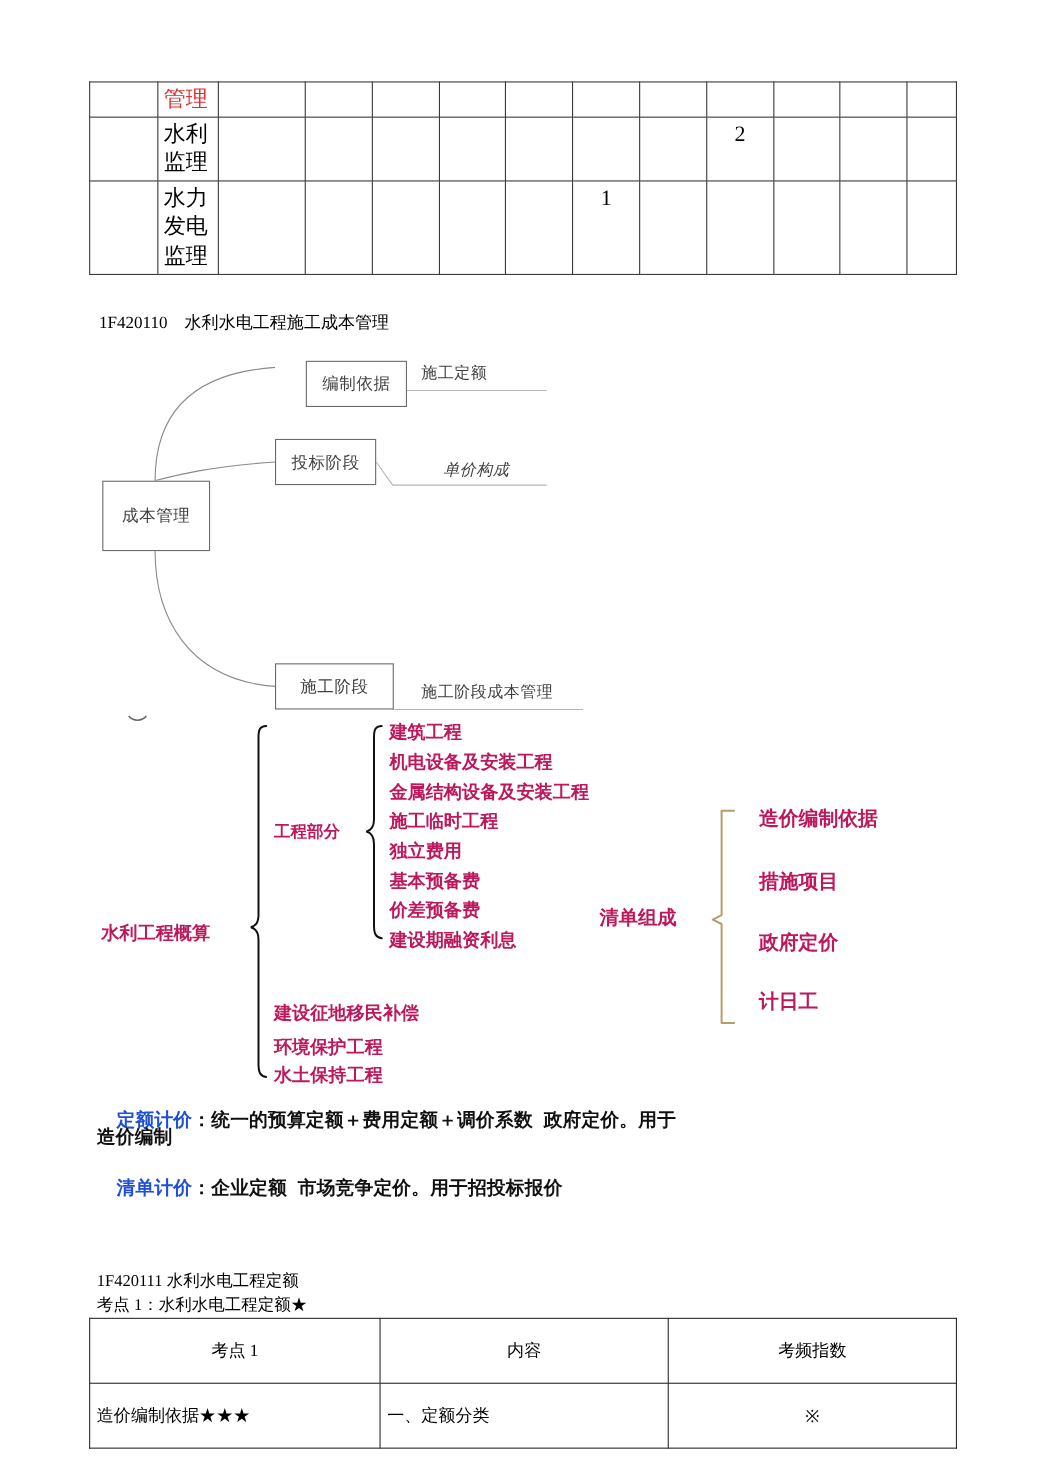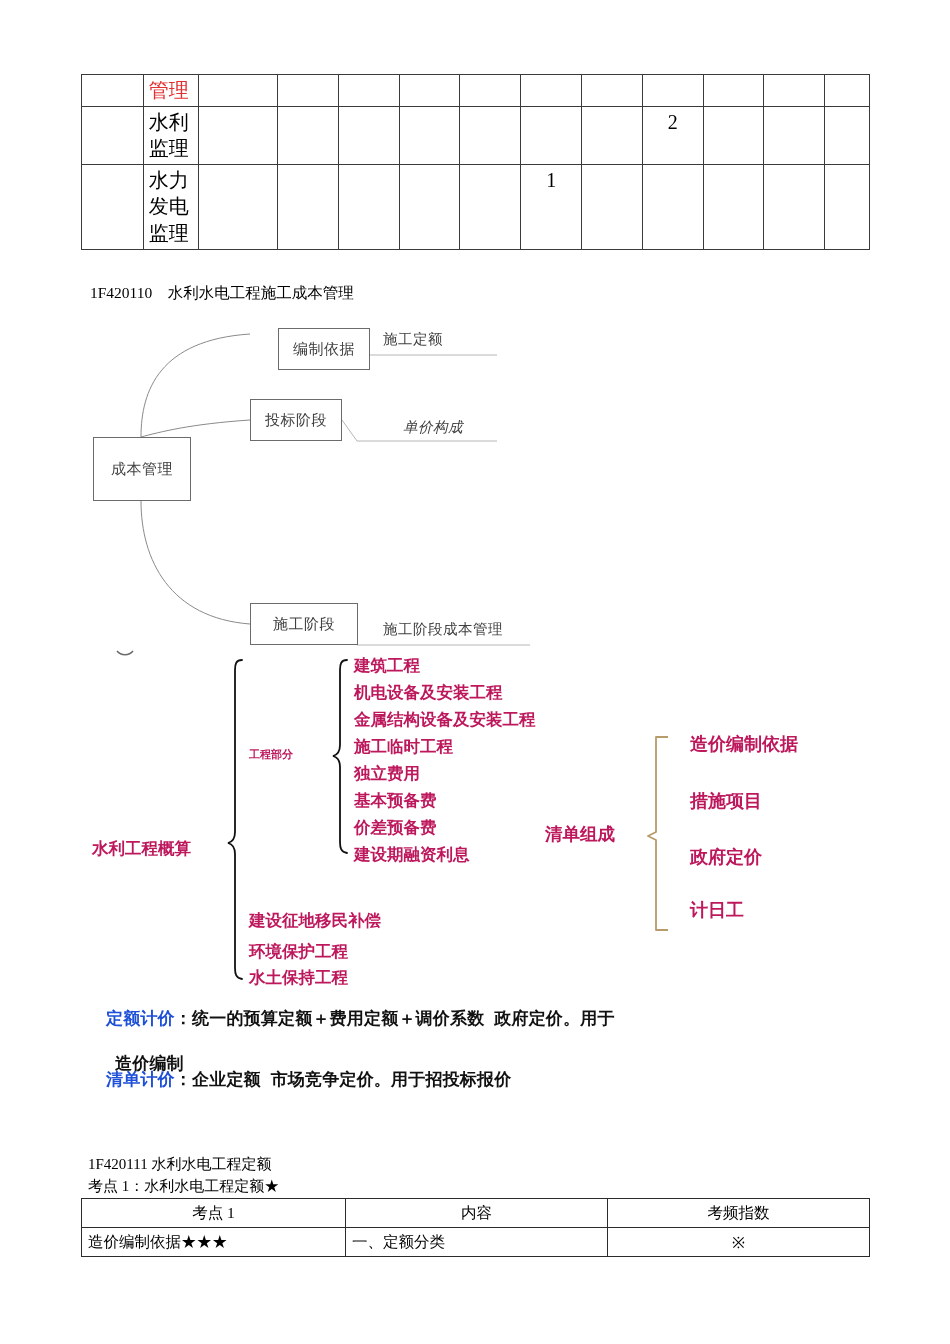--- a/index.html
+++ b/index.html
@@ -104,55 +104,55 @@
   
   .brace-text {
     position: absolute;
     font-family: "Liberation Sans", "DejaVu Sans", sans-serif;
     font-weight: bold;
     color: #be185d;
     white-space: pre;
   }
   .gcbf-item   { font-size: 16.5px; left: 354px; }
   .bottom-item { font-size: 16.5px; left: 249px; }
-  #lbl-gcbf    { font-size: 11px; left: 249px; top: 747px; }
+  #lbl-gcbf    { font-size: 15px; left: 249px; top: 747px; }
   #lbl-slgcgs  { font-size: 16.5px; left: 92px;  top: 838px; }
   #lbl-qdzc    { font-size: 17.5px; left: 545px; top: 822px; }
   .qd-item     { font-size: 18px; left: 690px; }
 
   
   .para {
     position: absolute;
     font-family: "Liberation Sans", "DejaVu Sans", sans-serif;
     font-weight: bold;
     font-size: 17px;
     color: #111111;
     white-space: pre;
     letter-spacing: 0.2px;
   }
   .kw-blue { color: #1e4fd8; }
   #para-1  { left: 106px; top: 1007px; }
-  #para-1b { left: 88px;  top: 1052px; margin-left: 27px; }
+  #para-1b { left: 88px;  top: 1022px; }
   #para-2  { left: 106px; top: 1068px; }
 
   
   .bottom-table {
     position: absolute;
     left: 81px;
     top: 1198px;
     width: 788px;
     border-collapse: collapse;
     table-layout: fixed;
     font-family: "Liberation Serif", "DejaVu Serif", serif;
     font-size: 15.5px;
   }
   .bottom-table td {
     border: 1px solid #2b2b2b;
     height: 26px;
-    padding: 1px 6px;
+    padding: 16px 6px;
     vertical-align: middle;
   }
   .bt-center { text-align: center; }
   .bt-left   { text-align: left; }
 </style>
 </head>
 <body>
 
 <table class="top-table">
   <colgroup>

